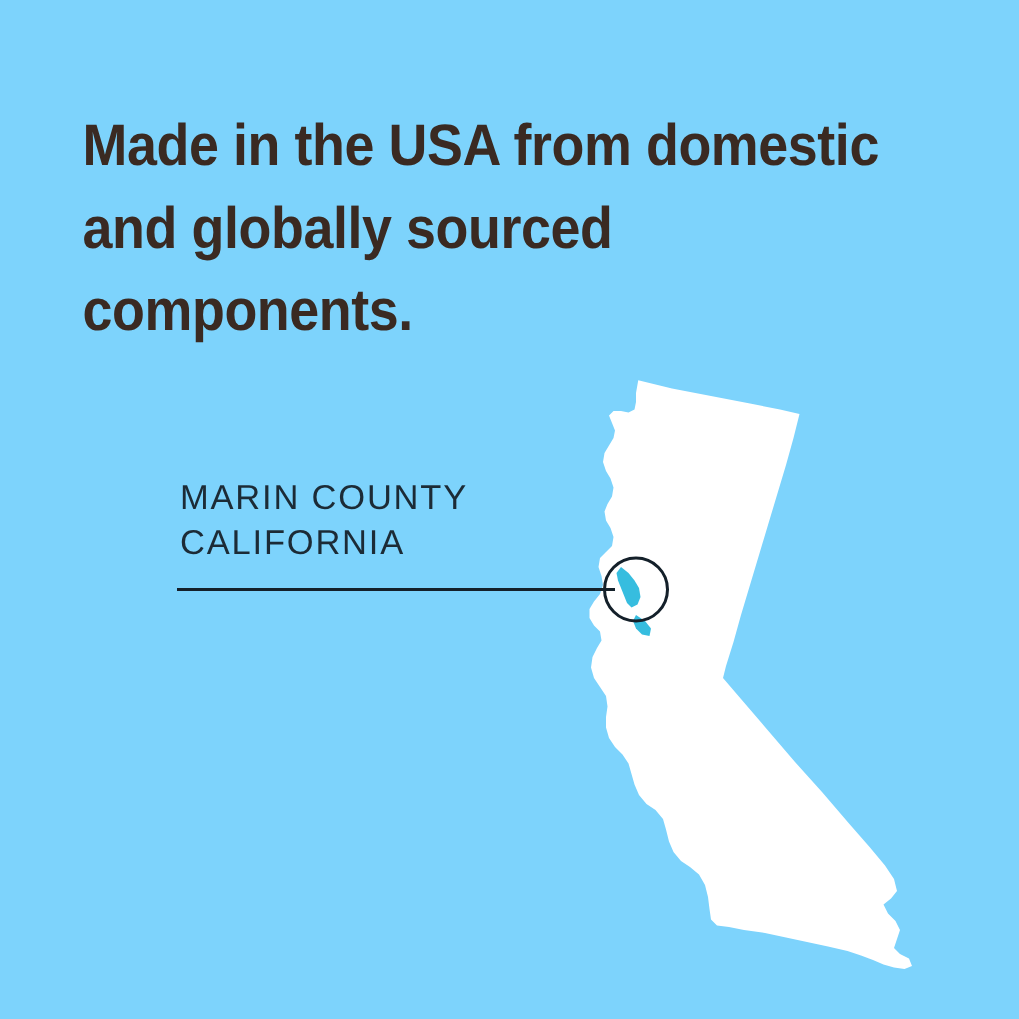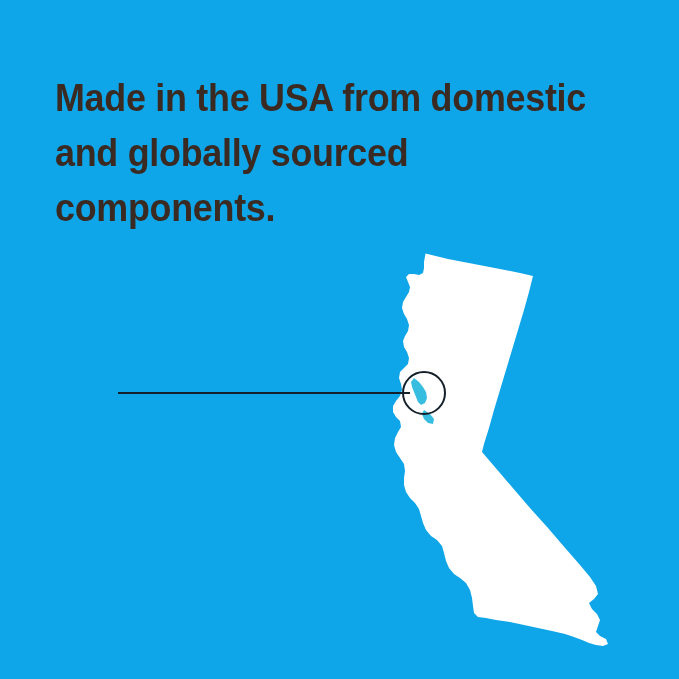--- a/index.html
+++ b/index.html
@@ -9,21 +9,21 @@
   body {
     width: 679px;
     height: 679px;
     overflow: hidden;
     font-family: "Liberation Sans", sans-serif;
   }
   #poster {
     position: relative;
     width: 679px;
     height: 679px;
-    background: #0ea5e9;
+    background: #7dd3fc;
     overflow: hidden;
     text-decoration: underline;
   }
   
   #headline {
     position: absolute;
     left: 55px;
     top: 70px;
     width: 610px;
     color: #3a2a22;
@@ -227,14 +227,16 @@
 
       <circle class="marin-circle" cx="424" cy="393" r="21"></circle>
     </svg>
   </div>
 
   <div id="headline">Made in the USA from domestic
 and globally sourced components.</div>
 
   <div id="leader-line"></div>
 
+  <div id="callout-label">MARIN COUNTY
+CALIFORNIA</div>
 
 </div>
 
 </body></html>

